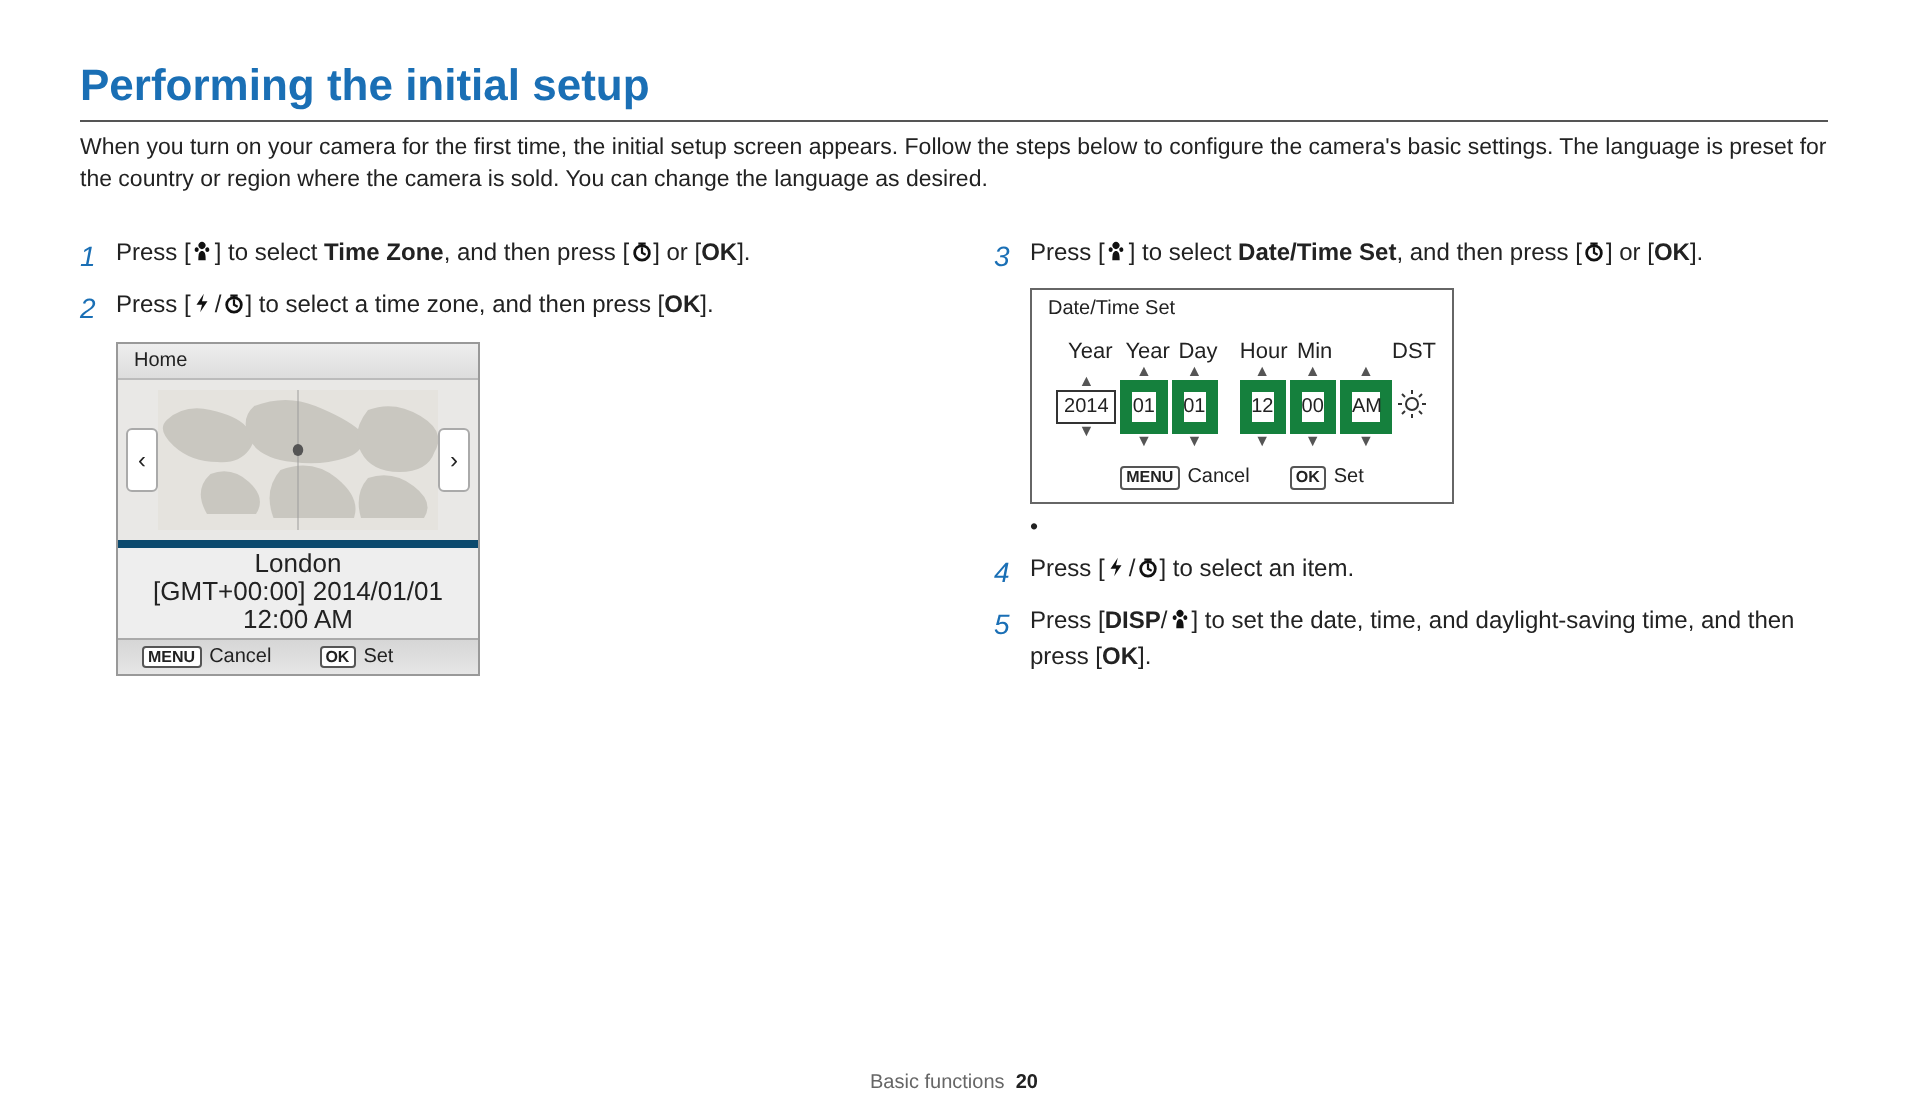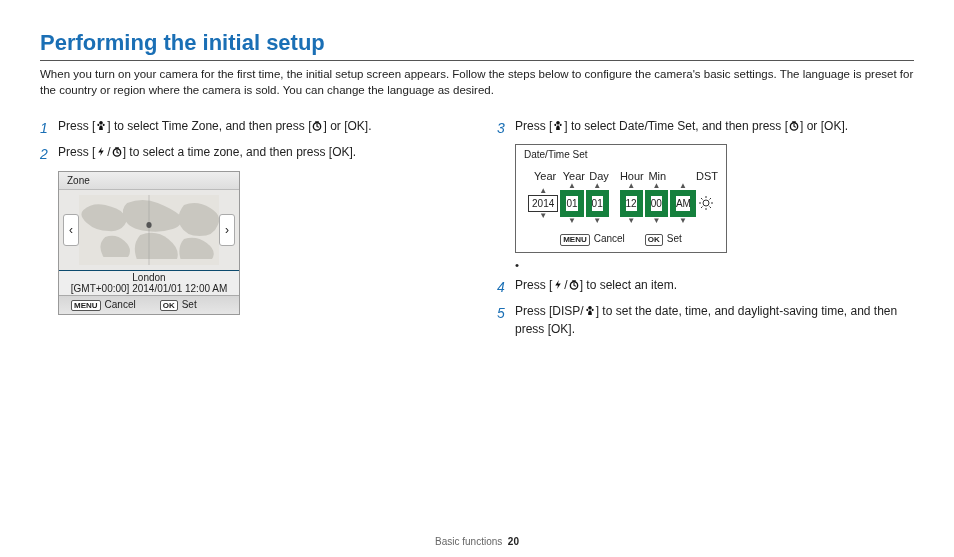--- a/index.html
+++ b/index.html
@@ -50,21 +50,21 @@
     line-height: 1.45;
   }
   .num {
     color: #1a6fb5;
     font-style: italic;
     font-size: 14px;
     width: 18px;
     flex-shrink: 0;
   }
   .steptext { flex: 1; }
-  .bold { font-weight: normal; }
+  .bold { font-weight: bold; }
 
   
   .shot {
     border: 1px solid #999;
     background: #f3f3f3;
     margin: 6px 0 4px 18px;
     font-size: 10px;
   }
   .shot-title {
     background: linear-gradient(#eee,#ddd);
@@ -83,22 +83,22 @@
   .map-area .arrow {
     background:#fff; border:1px solid #aaa; width:14px; height:30px;
     display:flex; align-items:center; justify-content:center;
     font-size:12px; border-radius:3px;
   }
   .map-svg { flex:1; height:70px; }
   .city-time {
     text-align:center;
     background:#eee;
     padding:1px 0;
-    font-size:10px;
-    border-top:1px solid #0c4a6e;
+    font-size:13px;
+    border-top:4px solid #0c4a6e;
     line-height:1.1;
   }
   .bottom-bar {
     background: linear-gradient(#d6d6d6,#e6e6e6);
     border-top:1px solid #aaa;
     display:flex;
     gap:24px;
     padding:3px 12px;
     font-size:10px;
     align-items:center;
@@ -214,21 +214,21 @@
                 <path d="M7 1L3 7h3l-1 4 4-6H6z" fill="#111"></path>
               </svg><span>/</span><svg class="ic" viewBox="0 0 12 12">
                 <circle cx="6" cy="7" r="4" fill="none" stroke="#111" stroke-width="1.5"></circle>
                 <path d="M6 4v3l2 1M4 2h4M6 2v1" stroke="#111" stroke-width="1.2" fill="none"></path>
               </svg><span>] to select a time zone, and then press [</span><span class="bold">OK</span><span>].</span>
           </span>
         </li>
       </ol>
 
       <div class="shot" style="width:180px">
-        <div class="shot-title">Zone</div>
+        <div class="shot-title">Home</div>
         <div class="map-area">
           <div class="arrow">‹</div>
           <svg class="map-svg" viewBox="0 0 160 70" preserveAspectRatio="none">
             <rect width="160" height="70" fill="#e5e3de"></rect>
             <g fill="#c9c7c0">
               <path d="M5 15q10-8 25-5t20 8q8 5 2 12t-18 6q-15 0-25-8T5 15z"></path>
               <path d="M55 8q18-6 35 0t25 12q6 10-8 14t-30 2q-20-2-25-12t3-16z"></path>
               <path d="M120 10q15-5 30 3t8 18q-4 10-20 10t-22-10q-6-10 4-21z"></path>
               <path d="M30 42q12-4 22 4t4 16H28q-8-12 2-20z"></path>
               <path d="M70 40q18-6 32 4t10 20H66q-6-14 4-24z"></path>

